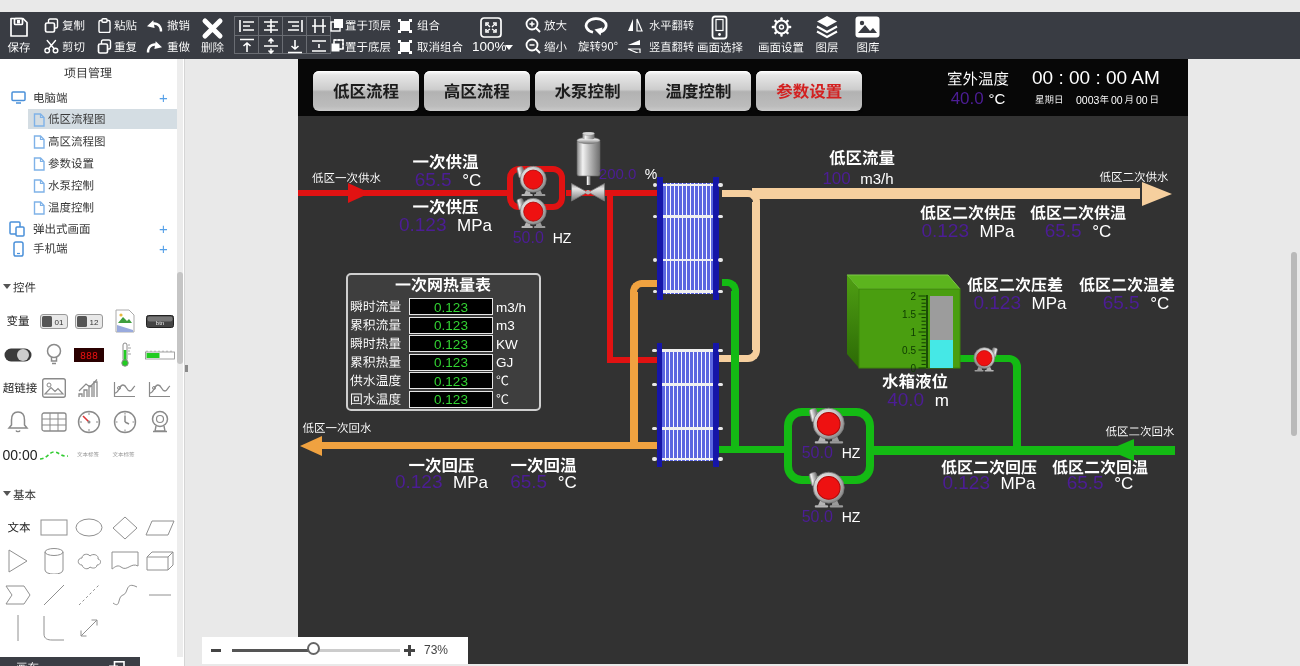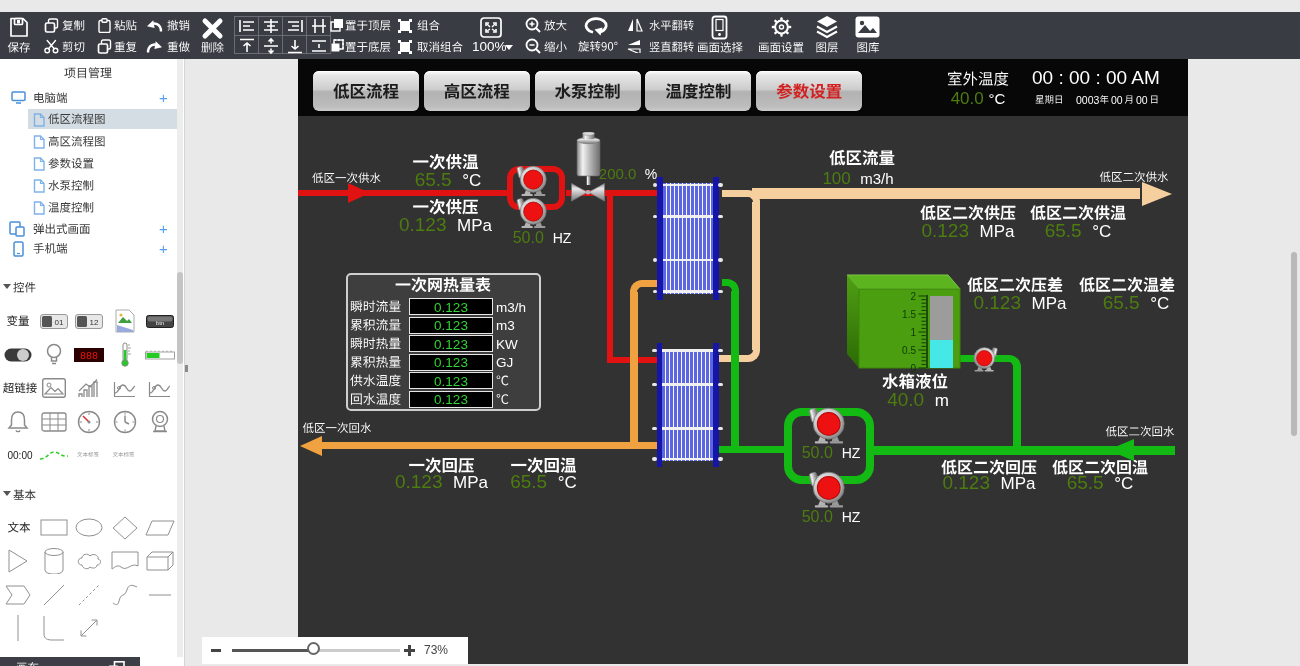--- a/index.html
+++ b/index.html
@@ -1,18 +1,18 @@
 <!DOCTYPE html>
 <html><head><meta charset="utf-8"><style>
 *{margin:0;padding:0;box-sizing:border-box}
 html,body{width:1300px;height:666px;overflow:hidden;background:#e9e9e9;
  font-family:"Liberation Sans",sans-serif;}
 #root{position:absolute;left:0;top:12px;width:1300px;height:666px}
 .t{position:absolute;white-space:nowrap}
-.g{color:#4d7c0f}
+.g{color:#4c1d95}
 .w{color:#fff}
 </style></head>
 <body>
 <div id="root">
     <div style="position:absolute;left:0;top:0;width:1300px;height:47px;background:#393c43"></div>
     <svg style="position:absolute;left:8px;top:5px" width="21" height="21" viewBox="0 0 21 21">
       <path d="M3 1.5 H15 L19 5.5 V19 H3 Z" fill="none" stroke="#fff" stroke-width="1.7" stroke-linecap="round" stroke-linejoin="round"></path>
       <rect x="6.5" y="1.5" width="8" height="6" rx="1" fill="none" stroke="#fff" stroke-width="1.7" stroke-linecap="round" stroke-linejoin="round"></rect>
       <rect x="9" y="3" width="3" height="3.5" fill="#fff"></rect>
     </svg>
@@ -187,21 +187,21 @@
     </svg>
     <svg style="position:absolute;left:13px;top:229px" width="11" height="16" viewBox="0 0 11 16">
       <rect x="1" y="1" width="9" height="14" rx="1.8" fill="none" stroke="#4a90d9" stroke-width="1.5"></rect>
       <path d="M4 12.5 H7" stroke="#4a90d9" stroke-width="1.2"></path>
     </svg>
     <div class="t" style="left:159px;top:86.0px;font-size:15px;color:#55a0e8;line-height:0">+</div>
     <div class="t" style="left:159px;top:217.0px;font-size:15px;color:#55a0e8;line-height:0">+</div>
     <div class="t" style="left:159px;top:236.5px;font-size:15px;color:#55a0e8;line-height:0">+</div>
     <div style="position:absolute;left:3px;top:272px;width:0;height:0;border:4px solid transparent;border-top:5px solid #555"></div>
     <div style="position:absolute;left:3px;top:479px;width:0;height:0;border:4px solid transparent;border-top:5px solid #555"></div>
-    <div class="t" style="left:20.0px;top:442.5px;font-size:10px;color:#222;transform:translate(-50%,-50%)">00:00</div>
+    <div class="t" style="left:20.0px;top:442.5px;font-size:14px;color:#222;transform:translate(-50%,-50%)">00:00</div>
     <svg style="position:absolute;left:39.5px;top:301.5px" width="28" height="15" viewBox="0 0 28 15">
       <rect x="0.5" y="0.5" width="27" height="14" rx="2.5" fill="#e8e8e8" stroke="#999"></rect>
       <rect x="2" y="2" width="10" height="11" rx="1.5" fill="#555"></rect>
       <text x="19" y="11" font-size="8" fill="#333" text-anchor="middle" font-family="Liberation Sans">01</text>
     </svg>
     <svg style="position:absolute;left:75.0px;top:301.5px" width="28" height="15" viewBox="0 0 28 15">
       <rect x="0.5" y="0.5" width="27" height="14" rx="2.5" fill="#e8e8e8" stroke="#999"></rect>
       <rect x="2" y="2" width="10" height="11" rx="1.5" fill="#555"></rect>
       <text x="19" y="11" font-size="8" fill="#333" text-anchor="middle" font-family="Liberation Sans">12</text>
     </svg>

